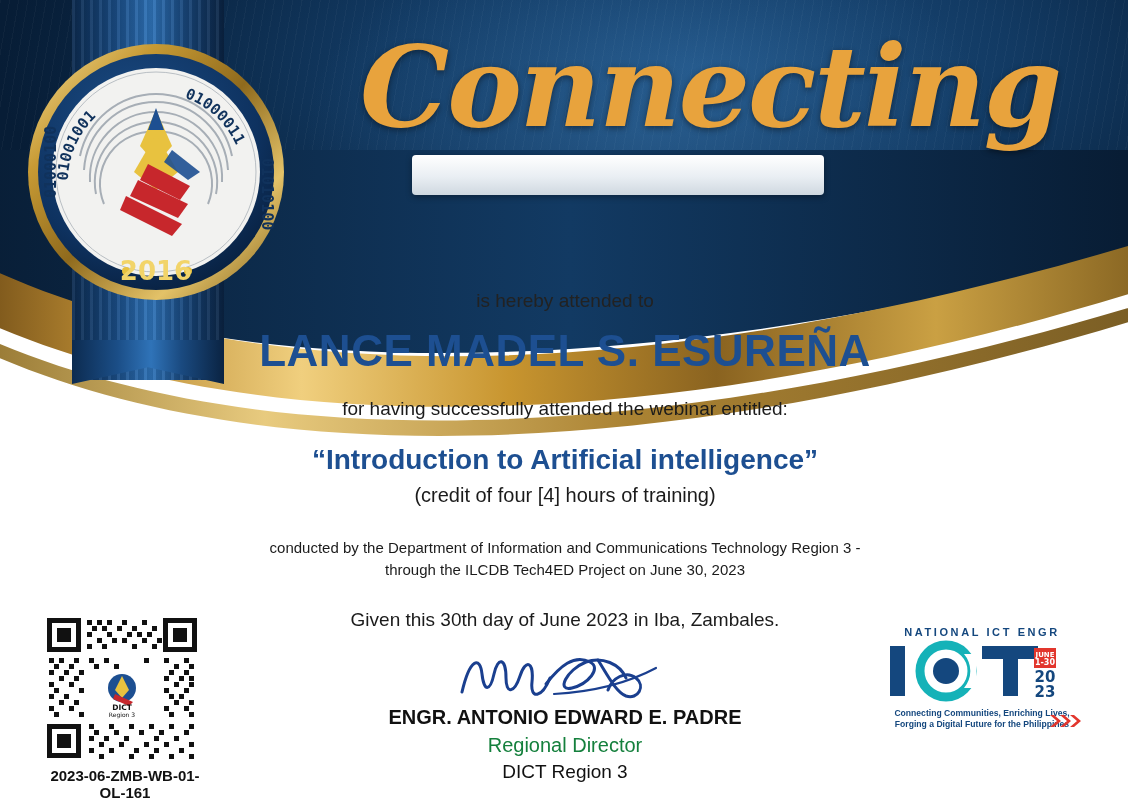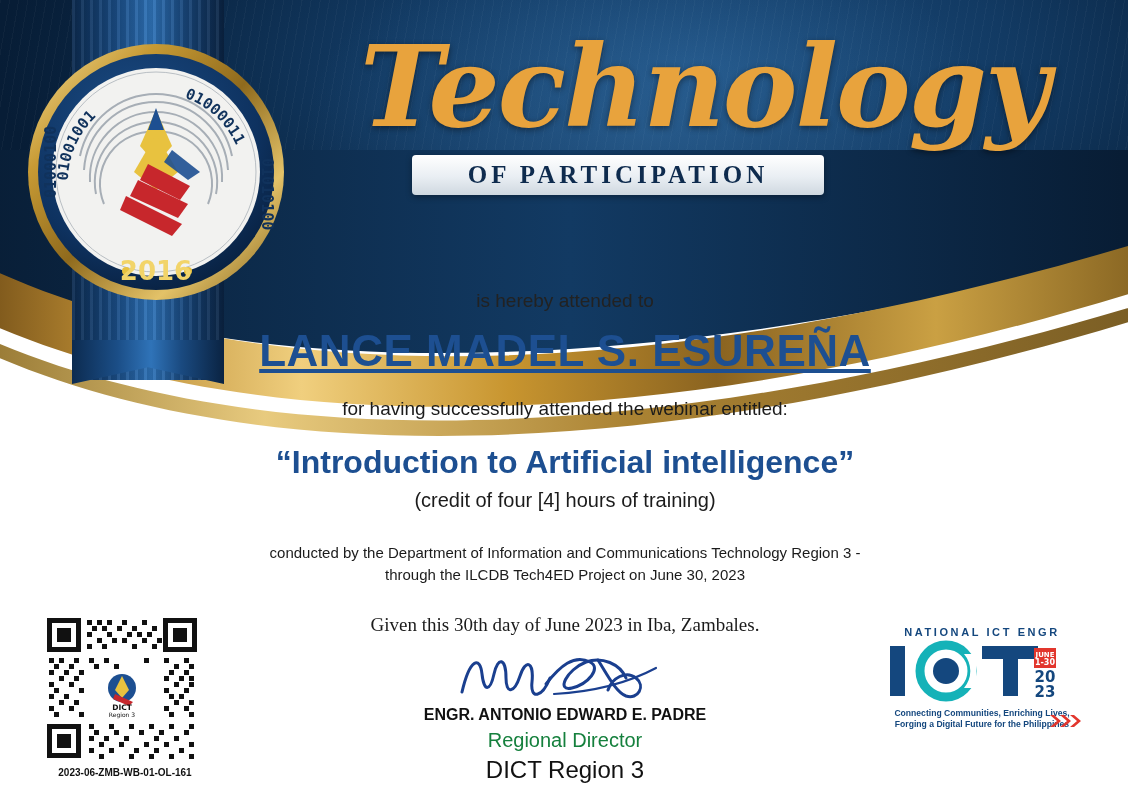--- a/index.html
+++ b/index.html
@@ -145,90 +145,88 @@
     font-size: 19px;
     color: #222;
     margin: 0 0 14px 0;
   }
   .recipient {
     font-size: 44px;
     font-weight: bold;
     color: #1d4f91;
     letter-spacing: .5px;
     margin: 0 0 22px 0;
-    text-decoration: underline;
   }
   .for-having {
     font-size: 19px;
     margin: 0 0 24px 0;
   }
   .webinar-title {
-    font-size: 32px;
+    font-size: 28px;
     font-weight: bold;
     color: #1d4f91;
     margin: 0 0 8px 0;
   }
   .credit {
     font-size: 20px;
     margin: 0 0 30px 0;
   }
   .conducted {
     font-size: 15px;
     line-height: 1.45;
     margin: 0 0 28px 0;
   }
   .given {
     font-size: 19px;
     margin: 0;
-    font-family: Liberation Serif, serif;
   }
 
   
   .sig-block {
     position: absolute;
     left: 330px;
     top: 648px;
     width: 470px;
     text-align: center;
   }
   .signature-svg { display:block; margin: 0 auto; }
   .sig-name {
-    font-size: 16px;
+    font-size: 20px;
     font-weight: bold;
     color: #111;
     margin: 2px 0 0 0;
   }
   .sig-role {
     font-size: 20px;
     color: #15803d;
     margin: 5px 0 0 0;
   }
   .sig-org {
-    font-size: 24px;
+    font-size: 19px;
     color: #111;
     margin: 4px 0 0 0;
   }
 
   
   .qr-wrap {
     position: absolute;
     left: 38px;
     top: 614px;
     width: 168px;
     text-align: center;
   }
   .qr-code {
     width: 158px;
     height: 148px;
     margin: 0 auto;
     position: relative;
     background: #fca5a5;
   }
   .qr-ref {
-    font-size: 10px;
+    font-size: 15px;
     font-weight: bold;
     color: #111;
     margin-top: 5px;
     letter-spacing: 0px;
     margin-left: 6px;
   }
 
   
   .ict-wrap {
     position: absolute;
@@ -365,24 +363,23 @@
 
       <g>
         <circle cx="104" cy="233" r="4" fill="#e8c23f"></circle>
         <circle cx="166" cy="233" r="4" fill="#e8c23f"></circle>
         <text x="134" y="242" text-anchor="middle" fill="#f2d469" font-family="DejaVu Sans, sans-serif" font-size="26" font-weight="bold">2016</text>
       </g>
     </svg>
   </div>
 
   <div class="title-wrap">
-    <div class="cert-script">Technology</div>
+    <div class="cert-script">Connecting</div>
   </div>
   <div class="subtitle-plate"></div>
-  <div class="subtitle-text">OF PARTICIPATION</div>
 
   <div class="body-block">
     <p class="awarded-to">is hereby attended to</p>
     <p class="recipient">LANCE MADEL S. ESUREÑA</p>
     <p class="for-having">for having successfully attended the webinar entitled:</p>
     <p class="webinar-title">“Introduction to Artificial intelligence”</p>
     <p class="credit">(credit of four [4] hours of training)</p>
     <p class="conducted">
       <span>conducted by the Department of Information and Communications Technology Region 3 -</span><br>
       <span>through the ILCDB Tech4ED Project on June 30, 2023</span>

